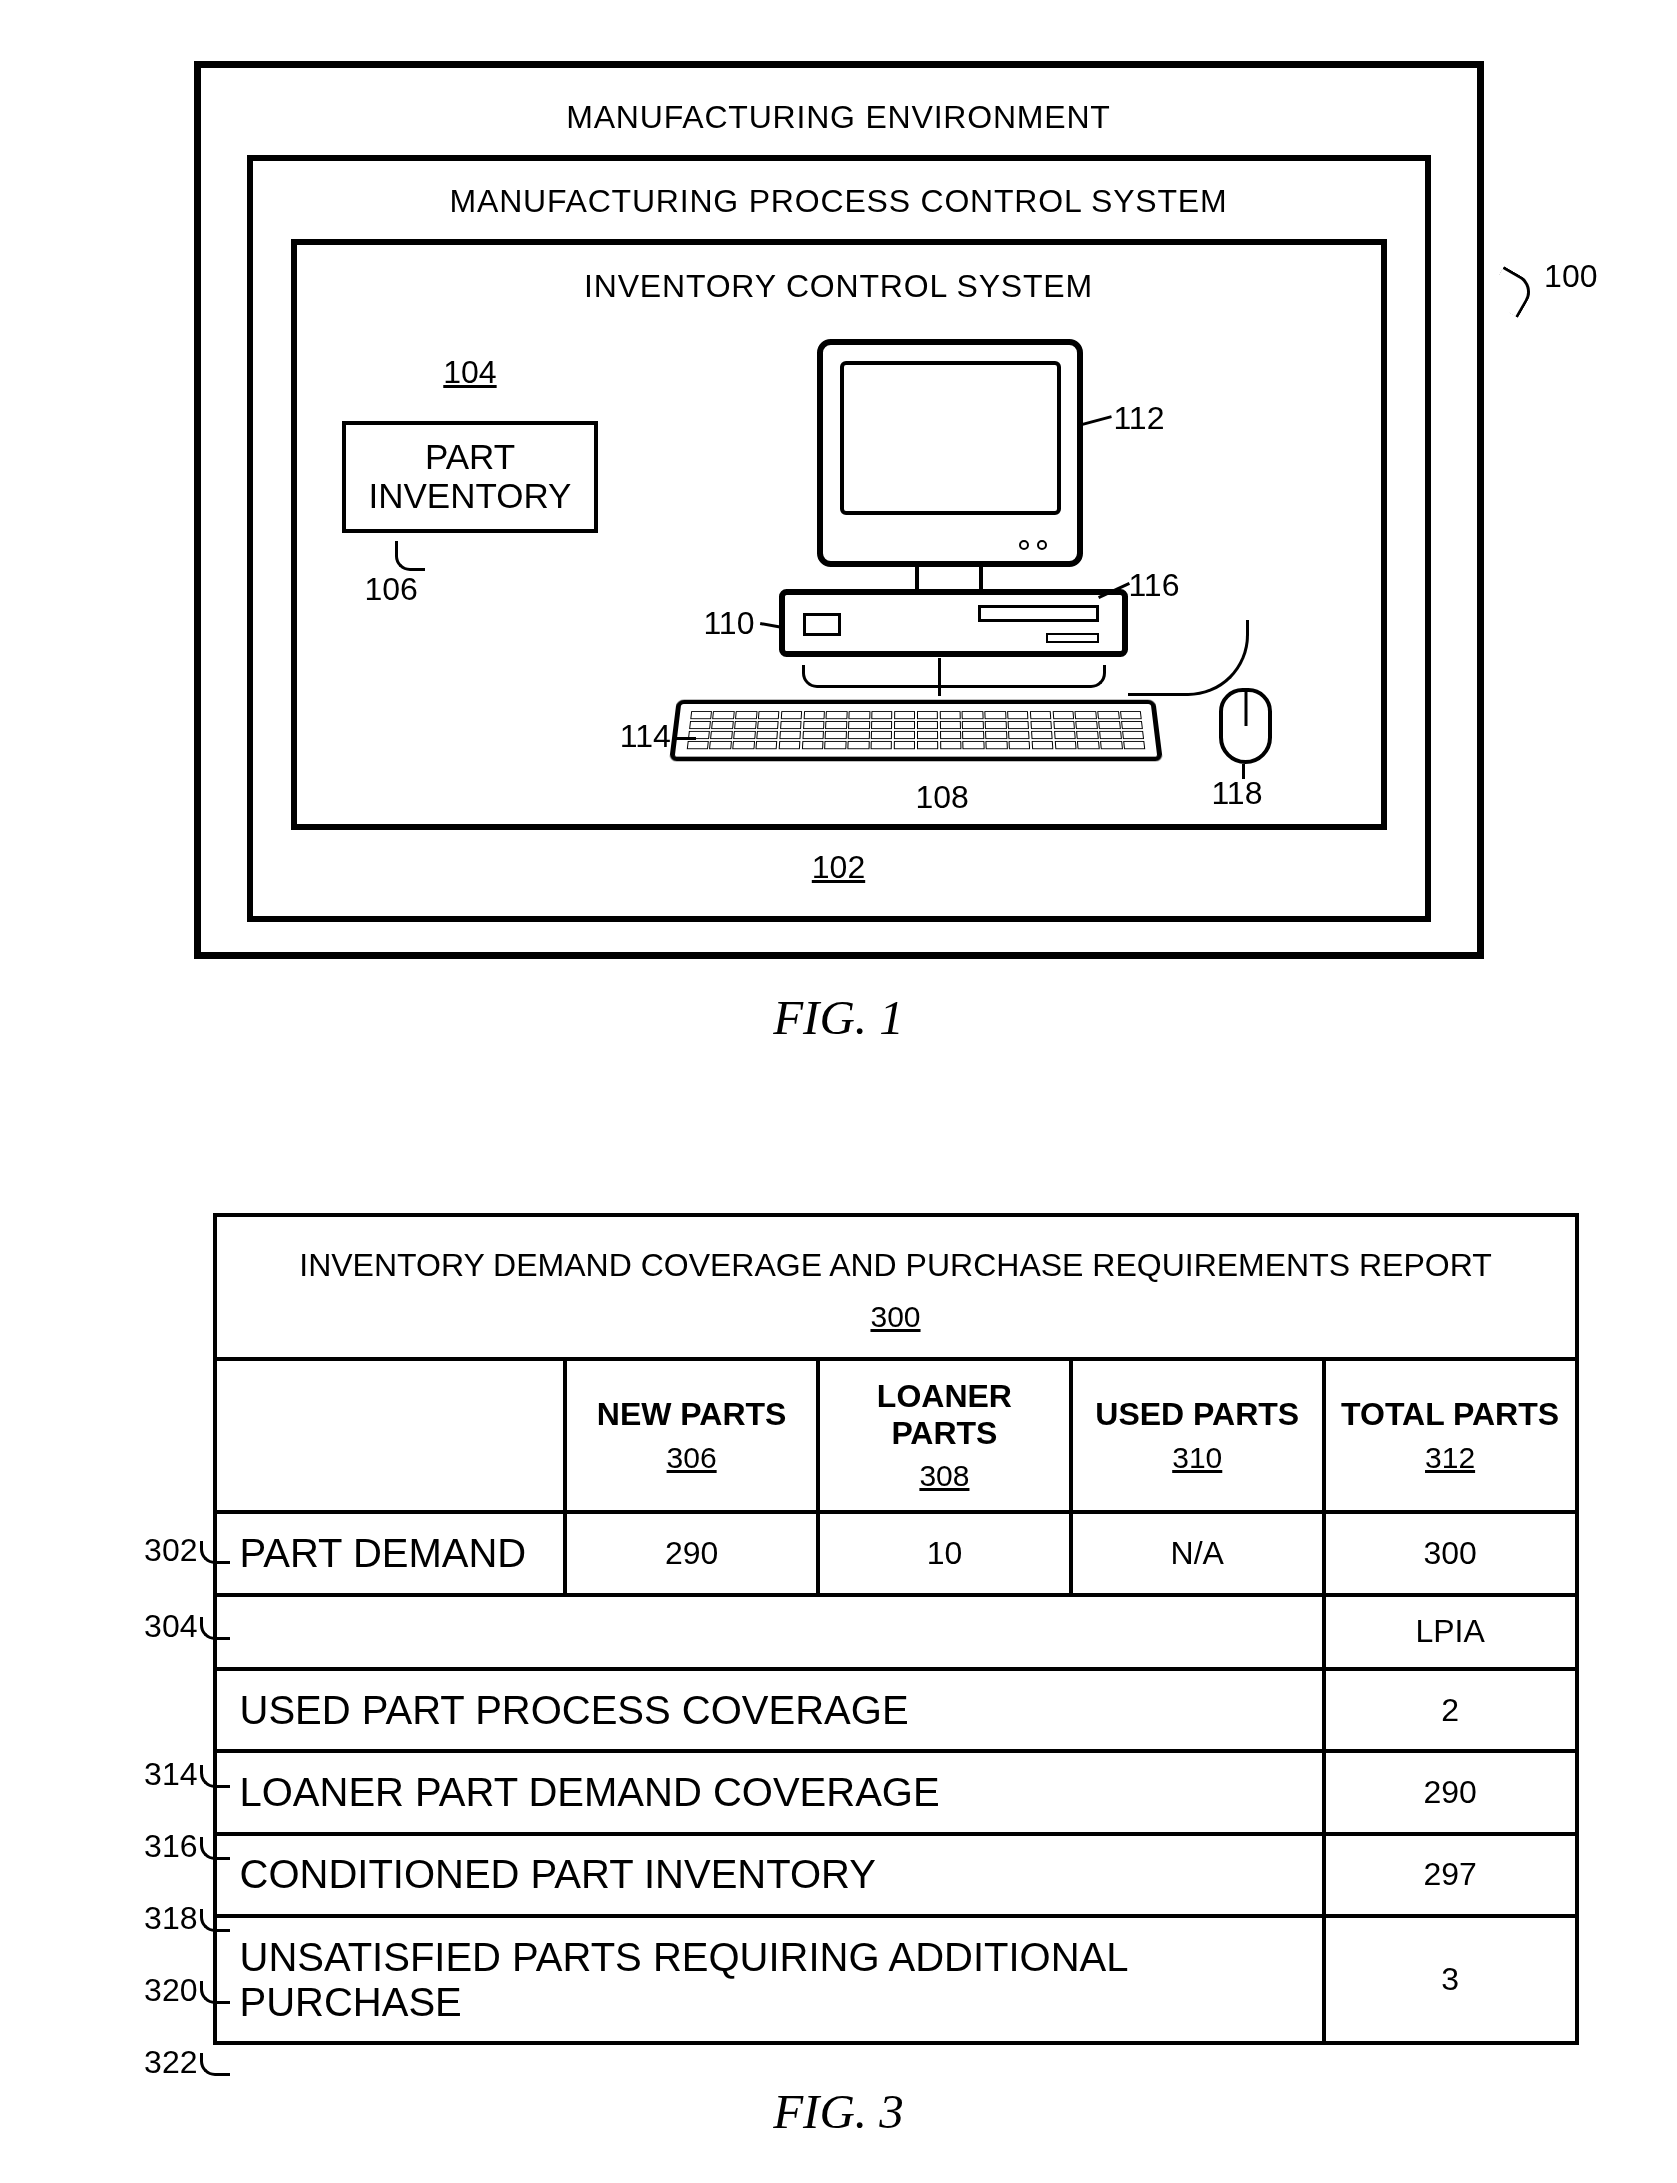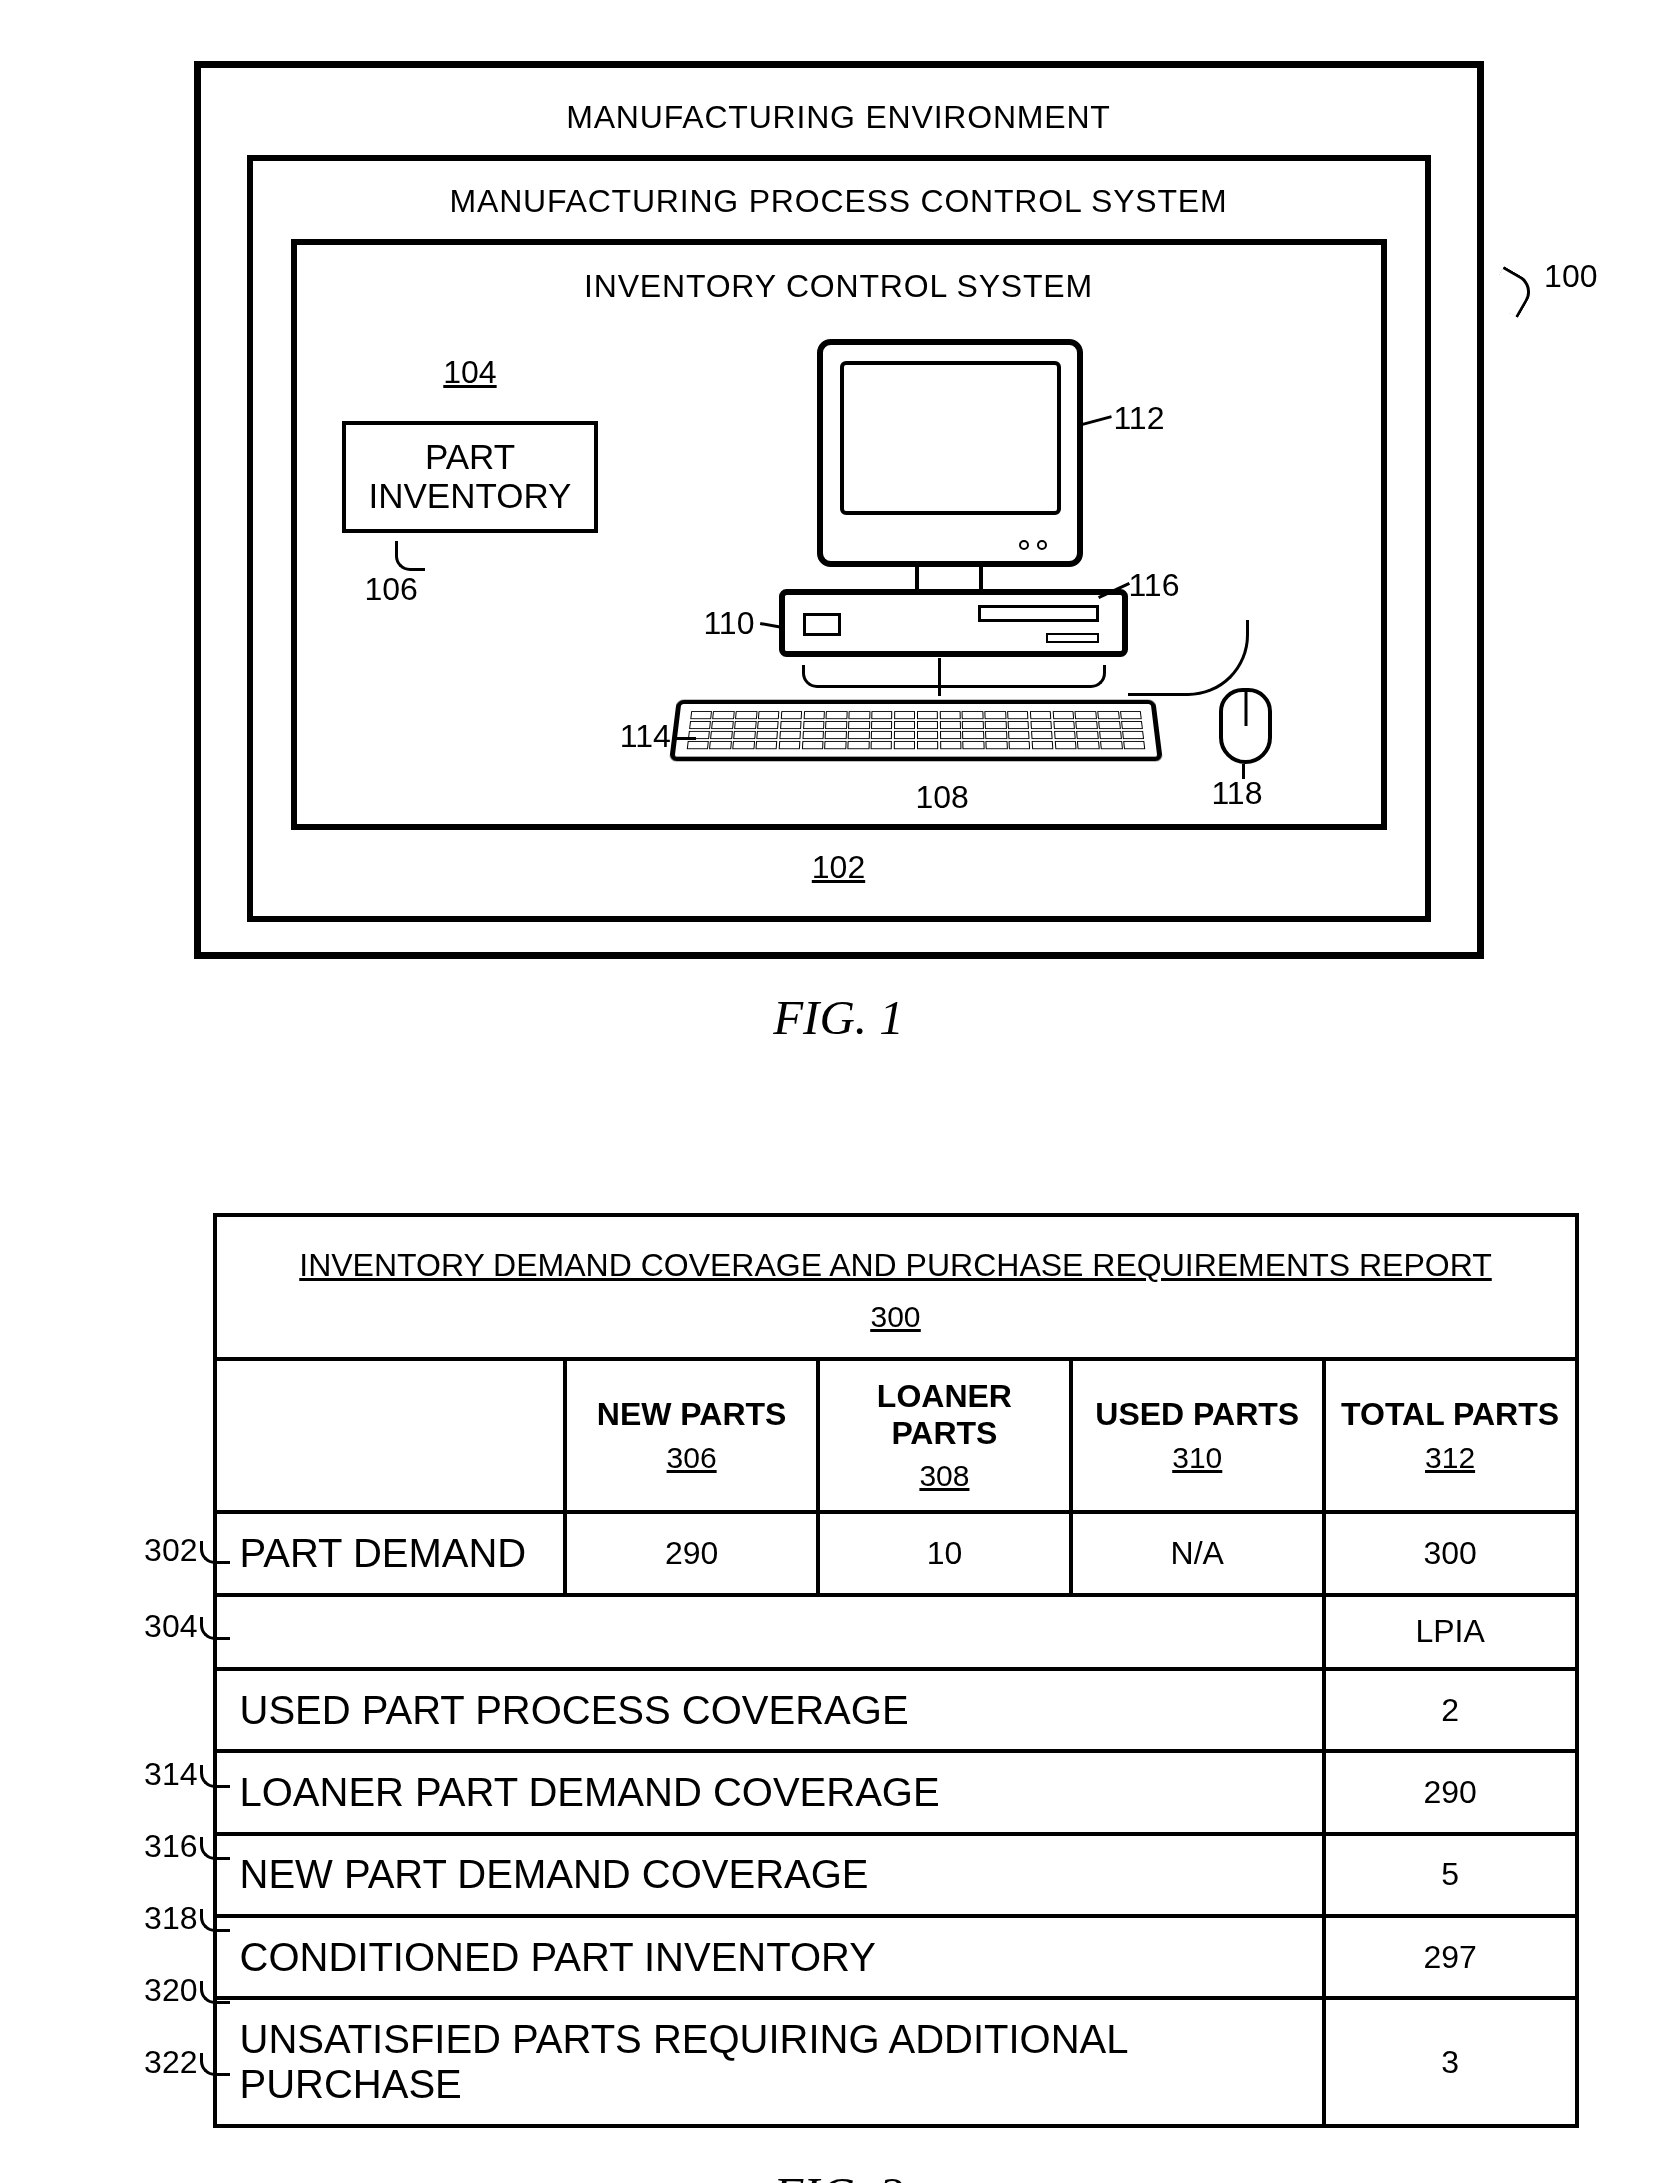--- a/index.html
+++ b/index.html
@@ -214,21 +214,20 @@
     border: 4.6px solid #000;
     font-size: 32px;
     padding: 16.7px 15px;
     text-align: center;
     vertical-align: middle;
   }
   table.report .title-cell {
     font-size: 32px;
     padding: 23px 15px 15px 15px;
     line-height: 1.6;
-    text-decoration: underline;
   }
   table.report .rowlabel {
     text-align: left;
     padding-left: 23px;
     font-size: 40px;
   }
   table.report .hdr {
     font-weight: bold;
   }
   .col-ref {
@@ -473,24 +472,20 @@
       </tr>
       <tr>
         <td colspan="4" class="rowlabel">USED PART PROCESS COVERAGE</td>
         <td>2</td>
       </tr>
       <tr>
         <td colspan="4" class="rowlabel">LOANER PART DEMAND COVERAGE</td>
         <td>290</td>
       </tr>
       <tr>
-        <td colspan="4" class="rowlabel">NEW PART DEMAND COVERAGE</td>
-        <td>5</td>
-      </tr>
-      <tr>
         <td colspan="4" class="rowlabel">CONDITIONED PART INVENTORY</td>
         <td>297</td>
       </tr>
       <tr>
         <td colspan="4" class="rowlabel">UNSATISFIED PARTS REQUIRING ADDITIONAL PURCHASE</td>
         <td>3</td>
       </tr>
     </tbody>
       </table>
   </div>

